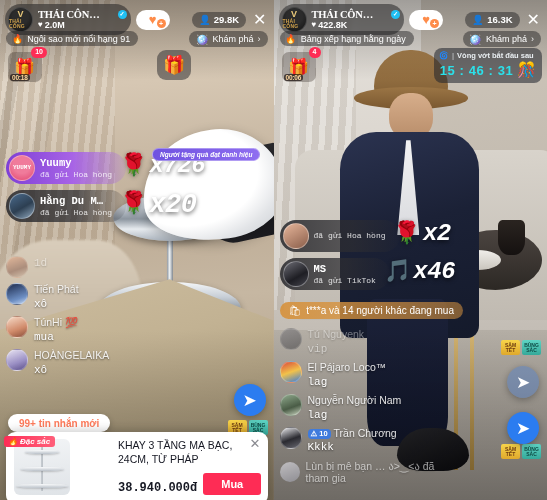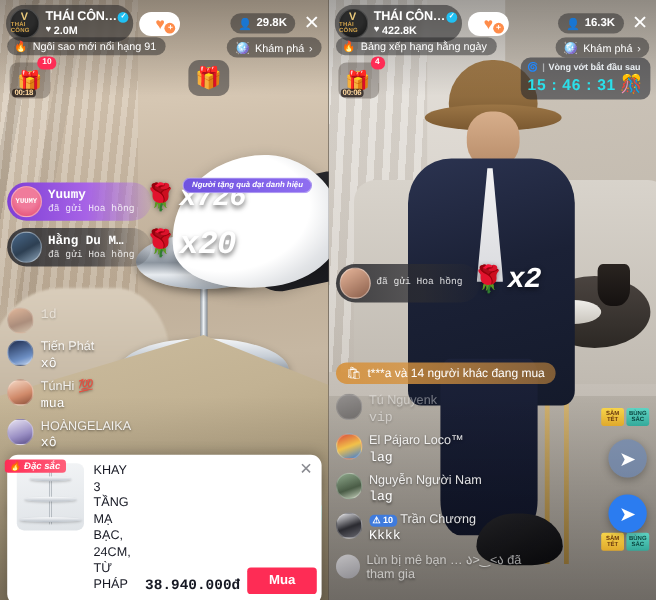--- a/index.html
+++ b/index.html
@@ -153,21 +153,21 @@
   }
   .host-av {
     width:25px; height:25px; border-radius:50%; flex:none;
     background: radial-gradient(circle at 50% 38%, #2b2b2b 0 42%, #111 100%);
     color:#cfa14b; font-size:5px; font-weight:700;
     display:flex; flex-direction:column; align-items:center; justify-content:center;
     line-height:1; letter-spacing:.2px; border:1px solid rgba(255,255,255,.18);
   }
   .host-av .mk { font-size:9px; color:#e8c87a; }
   .host-meta { display:flex; flex-direction:column; line-height:1.12; }
-  .host-name-row { display:flex; align-items:center; gap:1px; }
+  .host-name-row { display:flex; align-items:center; gap:18px;font-family:Liberation Serif, serif; }
   .host-name { color:#fff; font-size:10.5px; font-weight:700; letter-spacing:-.2px; }
   .verified {
     width:9px; height:9px; border-radius:50%; background:#20c0f3; flex:none;
     color:#fff; font-size:6px; display:flex; align-items:center; justify-content:center; font-weight:700;
   }
   .host-likes { display:flex; align-items:center; gap:2px; color:#fff; font-size:9px; font-weight:700; }
   .heart-sm { color:#fff; font-size:8px; }
   .follow-btn {
     background:#fff; border-radius:14px; height:20px; min-width:34px;
     display:flex; align-items:center; justify-content:center; gap:1px;
@@ -378,21 +378,21 @@
     background: linear-gradient(90deg,#9aa2aa,#eef1f4,#8e969e);
   }
   .prod-badge {
     position:absolute; left:-2px; top:4px; z-index:3;
     background: linear-gradient(90deg,#fe2c55,#ff5f7a);
     border-radius:3px; padding:1px 5px 1px 4px;
     color:#fff; font-size:8px; font-weight:700; font-style:italic;
     display:flex; align-items:center; gap:2px;
   }
   .flame { font-size:8px; }
-  .prod-body { flex:1; display:flex; flex-direction:row; min-width:0; }
+  .prod-body { flex:1; display:flex; flex-direction:column; min-width:0;margin-left:40px; }
   .prod-title {
     color:#161823; font-size:10.5px; font-weight:500; line-height:1.3;
     padding-right:12px;
   }
   .prod-bottom { display:flex; align-items:flex-end; margin-top:auto; gap:6px; }
   .prod-price { color:#161823; font-size:12px; font-weight:700;font-family:Liberation Mono, monospace; }
   .buy-btn {
     margin-left:auto; background:#fe2c55; color:#fff;
     border-radius:3px; padding:5px 18px; font-size:11px; font-weight:700;
     border:none;
@@ -658,20 +658,31 @@
         <div class="gift-card dark">
           <div class="gift-av av-hoa"></div>
           <div class="gift-txt">
             <span class="gift-name"></span>
             <span class="gift-sub">đã gửi Hoa hồng</span>
           </div>
         </div>
         <span class="gift-icon">🌹</span>
         <span class="gift-mult">x2</span>
       </div>
+      <div class="gift-row">
+        <div class="gift-card dark">
+          <div class="gift-av av-ms"></div>
+          <div class="gift-txt">
+            <span class="gift-name">MS</span>
+            <span class="gift-sub">đã gửi TikTok</span>
+          </div>
+        </div>
+        <span class="gift-icon">🎵</span>
+        <span class="gift-mult">x46</span>
+      </div>
     </div>
 
     <div class="buy-ticker" style="left:6px; top:302px;">
       <span class="bag-ic">🛍</span>
       <span>t***a và 14 người khác đang mua</span>
     </div>
 
     <div class="chat" style="left:6px; top:328px; width:170px;">
       <div class="chat-row faded">
         <div class="chat-av c-a5"></div>

